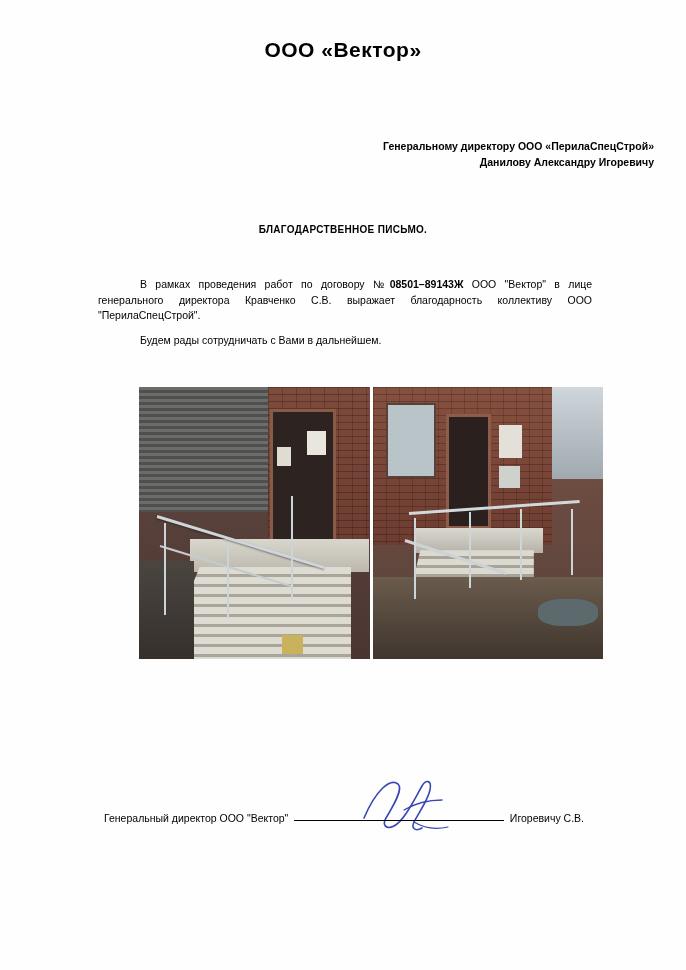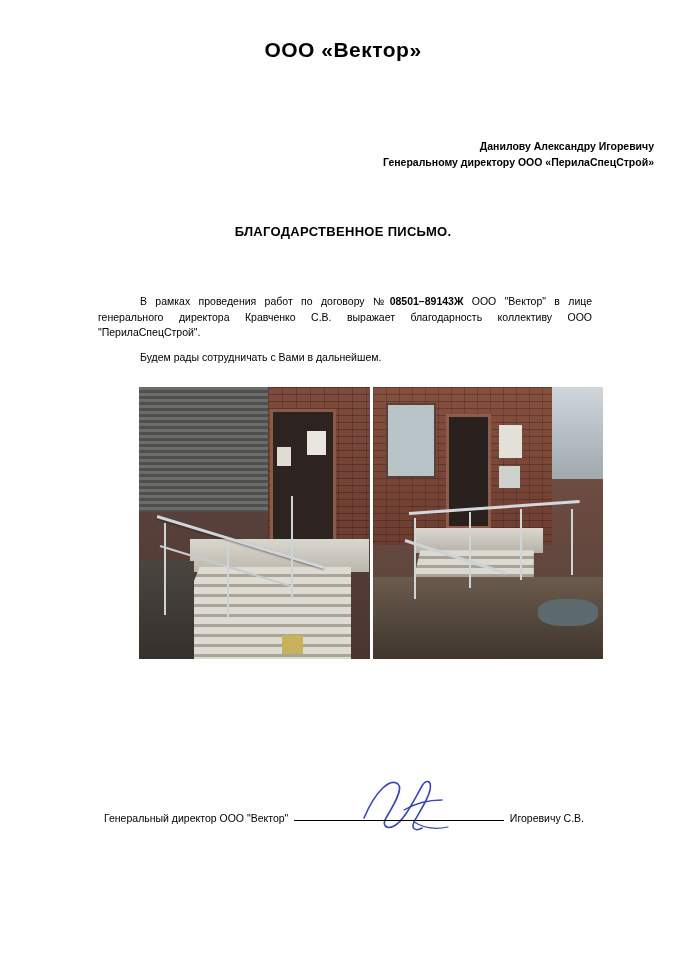--- a/index.html
+++ b/index.html
@@ -43,27 +43,27 @@
   }
   .addressee div {
     white-space: nowrap;
   }
   .doc-subject {
     position: absolute;
     top: 224px;
     left: 0;
     width: 686px;
     text-align: center;
-    font-size: 13px;
+    font-size: 10px;
     font-weight: bold;
     letter-spacing: 0.3px;
   }
   .body-text {
     position: absolute;
-    top: 294px;
+    top: 277px;
     left: 98px;
     width: 494px;
     font-size: 10.5px;
     line-height: 15.5px;
     text-align: justify;
   }
   .body-text p {
     margin: 0 0 9px 0;
     text-indent: 42px;
   }
@@ -304,22 +304,22 @@
   }
 </style>
 </head>
 <body>
 
 <div class="page">
 
   <div class="company-title">ООО «Вектор»</div>
 
   <div class="addressee">
+    <div>Генеральному директору ООО «ПерилаСпецСтрой»</div>
     <div>Данилову Александру Игоревичу</div>
-    <div>Генеральному директору ООО «ПерилаСпецСтрой»</div>
   </div>
 
   <div class="doc-subject">БЛАГОДАРСТВЕННОЕ ПИСЬМО.</div>
 
   <div class="body-text">
     <p><span>В рамках проведения работ по договору №</span><span class="contract-no">08501–89143Ж</span><span>  ООО "Вектор" в лице генерального директора Кравченко С.В. выражает благодарность коллективу ООО "ПерилаСпецСтрой".</span></p>
     <p>Будем рады сотрудничать с Вами в дальнейшем.</p>
   </div>
 
   <div class="photos">

